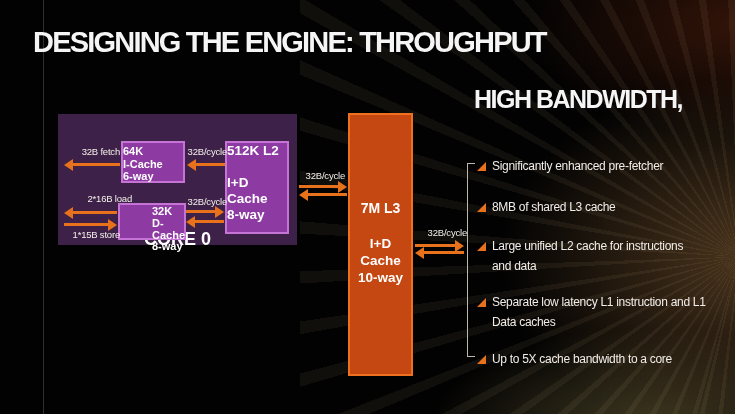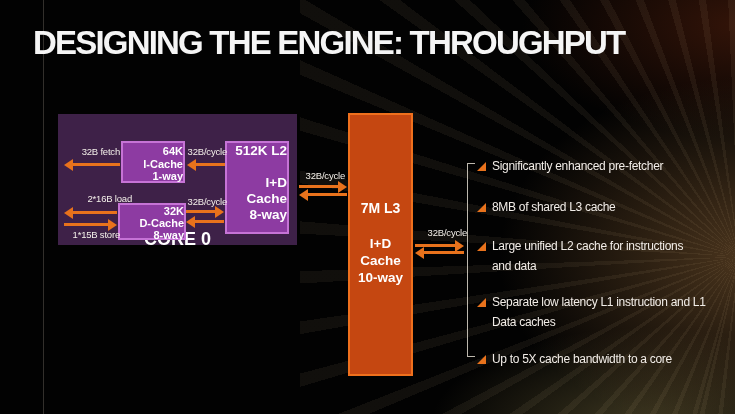--- a/index.html
+++ b/index.html
@@ -16,35 +16,35 @@
   .rays {
     position:absolute; left:300px; right:0; top:0; bottom:0; pointer-events:none;
     background: repeating-conic-gradient(from 195deg at 101% 62%,
       rgba(255,222,170,0.06) 0deg 1.6deg, rgba(0,0,0,0) 1.6deg 6.5deg);
   }
   .vline { position:absolute; left:43px; top:0; bottom:0; width:1px;
     background:rgba(175,165,152,0.28); }
 
   .title {
     position:absolute; left:33px; top:26px; margin:0;
-    font-size:33px; font-weight:700; letter-spacing:-1.8px; line-height:33px;
+    font-size:29px; font-weight:700; letter-spacing:-1.8px; line-height:33px;
     color:#f5f5f5; white-space:nowrap;
   }
 
   
   .core-box { position:absolute; left:58px; top:114px; width:239px; height:131px;
     background:#3e2148; }
   .core-title { position:absolute; left:0; top:115px; width:239px; text-align:center;
     font-size:18px; font-weight:700; color:#fff; }
   .pbox { position:absolute; background:#8d3ba2; border:2px solid #c673d6;
-    box-sizing:border-box; color:#fff; font-weight:700; text-align:right; }
+    box-sizing:border-box; color:#fff; font-weight:700; text-align:left; }
   .icache { left:121px; top:141px; width:64px; height:42px;
     font-size:11px; line-height:12.7px; padding-top:2px; }
   .dcache { left:118px; top:203px; width:68px; height:37px;
-    font-size:11px; line-height:11.8px; padding-top:1px; }
+    font-size:11px; line-height:11.8px; padding-top:1px;padding-left:32px; }
   .l2box  { left:225px; top:141px; width:64px; height:93px; }
   .l2box .bx-title { font-size:13.5px; line-height:15px; }
   .l2box .bx-lines { margin-top:17px; font-size:13.5px; line-height:16px; }
   .l3box { position:absolute; left:348px; top:113px; width:65px; height:263px;
     background:#c54711; border:2px solid #ef701d; box-sizing:border-box;
     color:#fff; font-weight:700; text-align:center; }
   .l3box .bx-title { position:absolute; left:0; width:100%; top:85px; font-size:14px; }
   .l3box .bx-lines { position:absolute; left:0; width:100%; top:120px;
     font-size:13.5px; line-height:17px; }
 
@@ -82,21 +82,21 @@
 
   <h1 class="title">DESIGNING THE ENGINE: THROUGHPUT</h1>
 
   <div class="core-box">
     <div class="core-title">CORE 0</div>
   </div>
 
   <div class="pbox icache">
     <div>64K</div>
     <div>I-Cache</div>
-    <div>1-way</div>
+    <div>6-way</div>
   </div>
 
   <div class="pbox dcache">
     <div>32K</div>
     <div>D-Cache</div>
     <div>8-way</div>
   </div>
 
   <div class="pbox l2box">
     <div class="bx-title">512K L2</div>
@@ -131,21 +131,21 @@
   <div class="flabel" style="left:185px; top:146px; width:42px;">32B/cycle</div>
   <div class="flabel" style="left:74px;  top:193px; width:58px;">2*16B load</div>
   <div class="flabel" style="left:62px;  top:229px; width:58px;">1*15B store</div>
   <div class="flabel" style="left:185px; top:196px; width:42px;">32B/cycle</div>
   <div class="flabel" style="left:301px; top:170px; width:44px;">32B/cycle</div>
   <div class="flabel" style="left:423px; top:227px; width:44px;">32B/cycle</div>
 
   <div class="bracket"></div>
 
   <h2 class="hb-heading">
-    <br>
+    <span>HIGH BANDWIDTH,</span><br>
   </h2>
 
   <div class="bullet b1">
     <span class="tri"></span>
     <div>Significantly enhanced pre-fetcher</div>
   </div>
   <div class="bullet b2">
     <span class="tri"></span>
     <div>8MB of shared L3 cache</div>
   </div>

